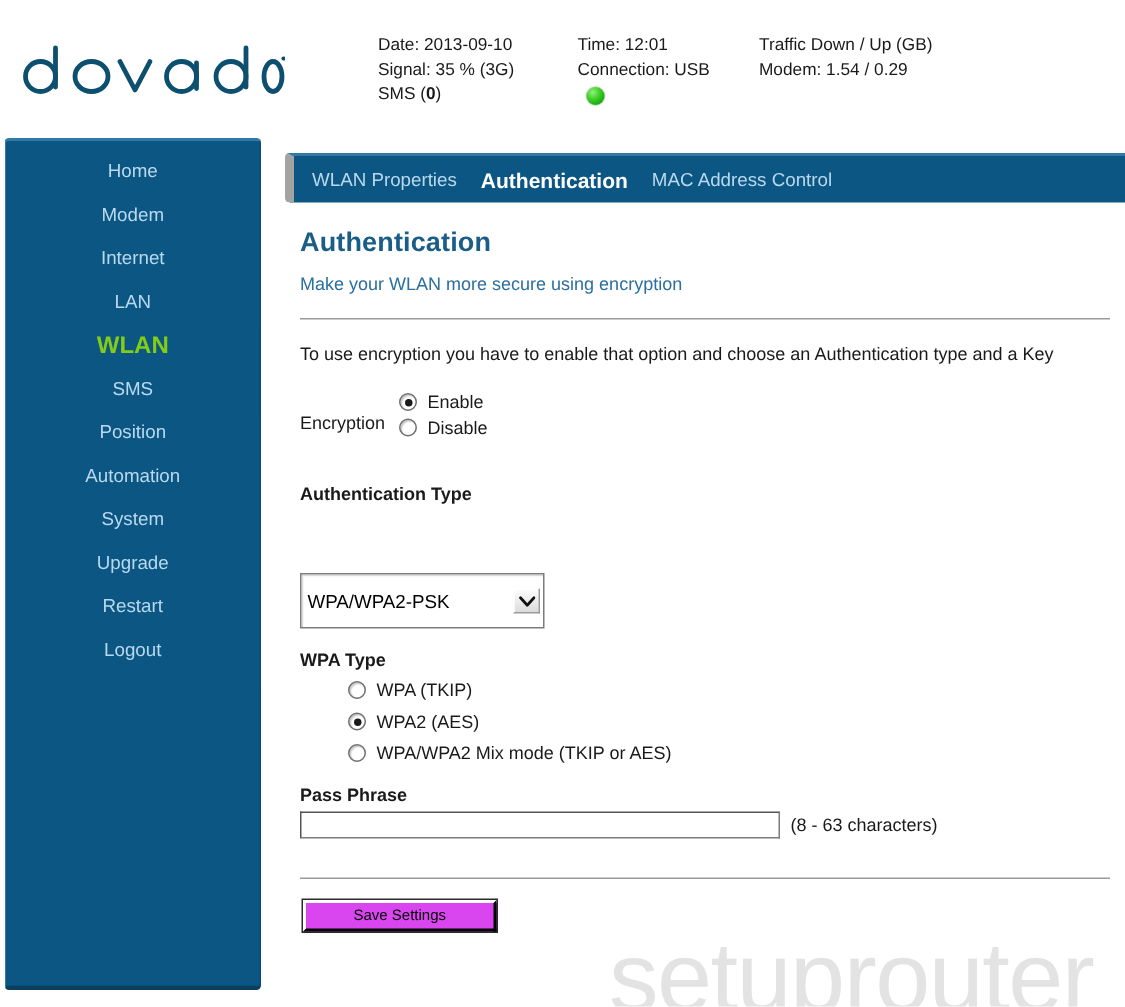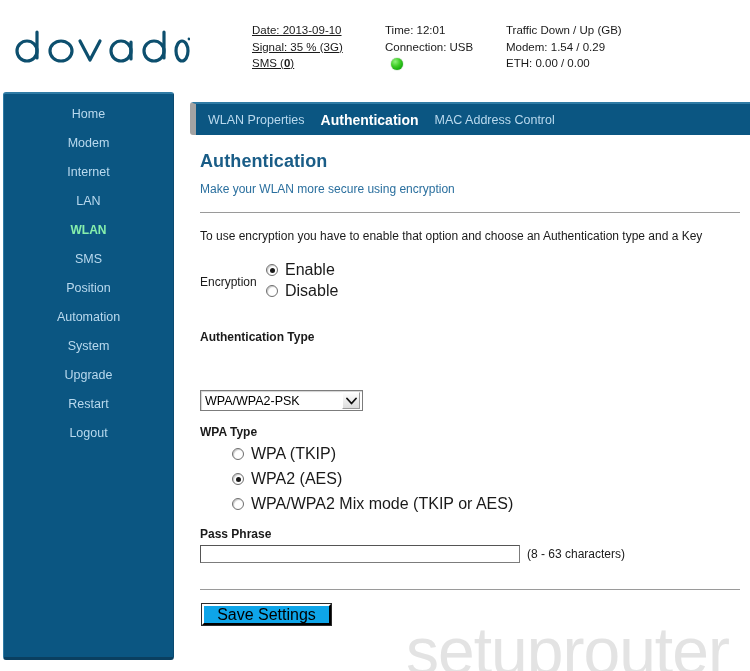--- a/index.html
+++ b/index.html
@@ -37,21 +37,21 @@
     left: 252px; top: 22px;
     display: flex;
     gap: 0;
   }
   .status-col {
     font-size: 11.5px;
     line-height: 16.5px;
     color: #1a1a1a;
     white-space: nowrap;
   }
-  .status-col.col1 { width: 133px; text-decoration: underline; }
+  .status-col.col1 { width: 133px; }
   .status-col.col2 { width: 121px; }
   .status-col.col3 { width: 200px; }
   .status-line { display: block; }
   .sms-count { font-weight: bold; }
 
   #connection-led {
     display: block;
     width: 12px; height: 12px;
     border-radius: 50%;
     margin-top: 3px;
@@ -79,23 +79,23 @@
     text-align: center;
     font-size: 12.5px;
     line-height: 15px;
     padding: 7px 0 7px 0;
     color: #b9d9ee;
     text-decoration: none;
     cursor: pointer;
     user-select: none;
   }
   .nav-item.active {
-    color: #86efac;
+    color: #84cc16;
     font-weight: bold;
-    font-size: 12px;
+    font-size: 16px;
   }
 
   
   #content {
     position: absolute;
     left: 190px; top: 100px;
     width: 560px; height: 571px;
     background: #ffffff;
   }
 
@@ -199,36 +199,36 @@
   }
   .radio.checked::after {
     content: "";
     position: absolute;
     left: 2.5px; top: 2.5px;
     width: 5px; height: 5px;
     border-radius: 50%;
     background: #1a1a1a;
   }
   .radio-label {
-    font-size: 16px;
+    font-size: 12px;
     color: #1a1a1a;
   }
 
   .field-label {
     font-size: 12px;
     font-weight: bold;
     color: #1a1a1a;
     margin-top: 14px;
     margin-bottom: 3px;
   }
 
   
   #auth-type-select {
     width: 163px;
-    height: 21px;
+    height: 37px;
     border: 1px solid #7c7c7c;
     background: #ffffff;
     box-sizing: border-box;
     display: flex;
     align-items: center;
     font-size: 12.5px;
     cursor: pointer;
     position: relative;
     box-shadow: inset 1px 1px 1px rgba(0,0,0,0.18);
     margin-top: 46px;
@@ -290,29 +290,29 @@
     white-space: nowrap;
   }
 
   #rule-bottom { margin-top: 26px; }
 
   #save-settings-button {
     margin-top: 14px;
     margin-left: 2px;
     width: 129px;
     height: 21px;
-    background: #0ea5e9;
+    background: #d946ef;
     border: 2px outset #f4f4f4;
     border-right-color: #333333;
     border-bottom-color: #333333;
     border-top-color: #ffffff;
     border-left-color: #ffffff;
     box-shadow: 0 0 0 1px #2b2b2b;
     font-family: "Liberation Sans", sans-serif;
-    font-size: 16px;
+    font-size: 10px;
     color: #000000;
     cursor: pointer;
     box-sizing: border-box;
     padding: 0;
   }
 
   #watermark {
     position: absolute;
     left: 216px; top: 513px;
     font-size: 66px;
@@ -361,21 +361,20 @@
 
     <div class="status-col col2">
       <span class="status-line">Time: 12:01</span>
       <span class="status-line">Connection: USB</span>
       <span id="connection-led"></span>
     </div>
 
     <div class="status-col col3">
       <span class="status-line">Traffic Down / Up (GB)</span>
       <span class="status-line">Modem: 1.54 / 0.29</span>
-      <span class="status-line">ETH: 0.00 / 0.00</span>
     </div>
   </div>
 </div>
 
 <nav id="sidebar">
   <a class="nav-item">Home</a>
   <a class="nav-item">Modem</a>
   <a class="nav-item">Internet</a>
   <a class="nav-item">LAN</a>
   <a class="nav-item active">WLAN</a>

